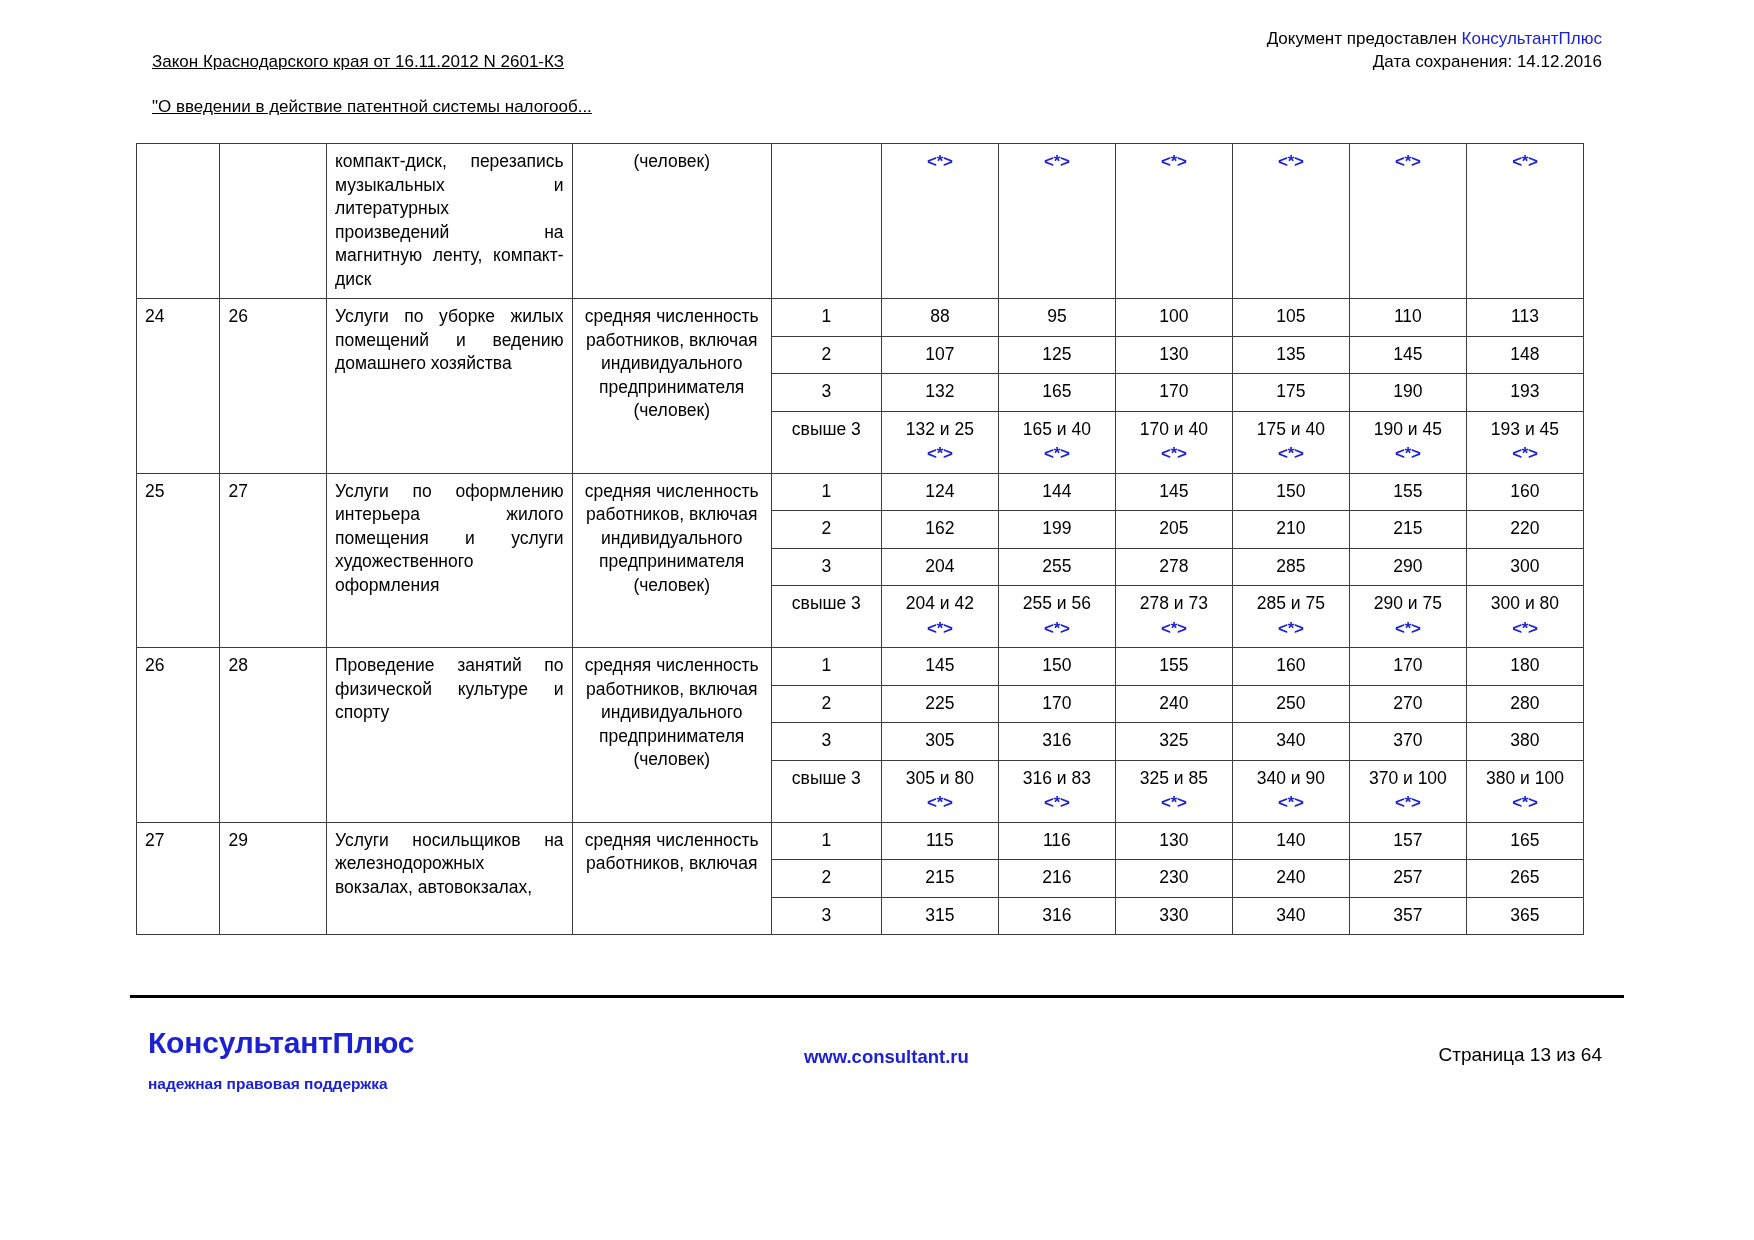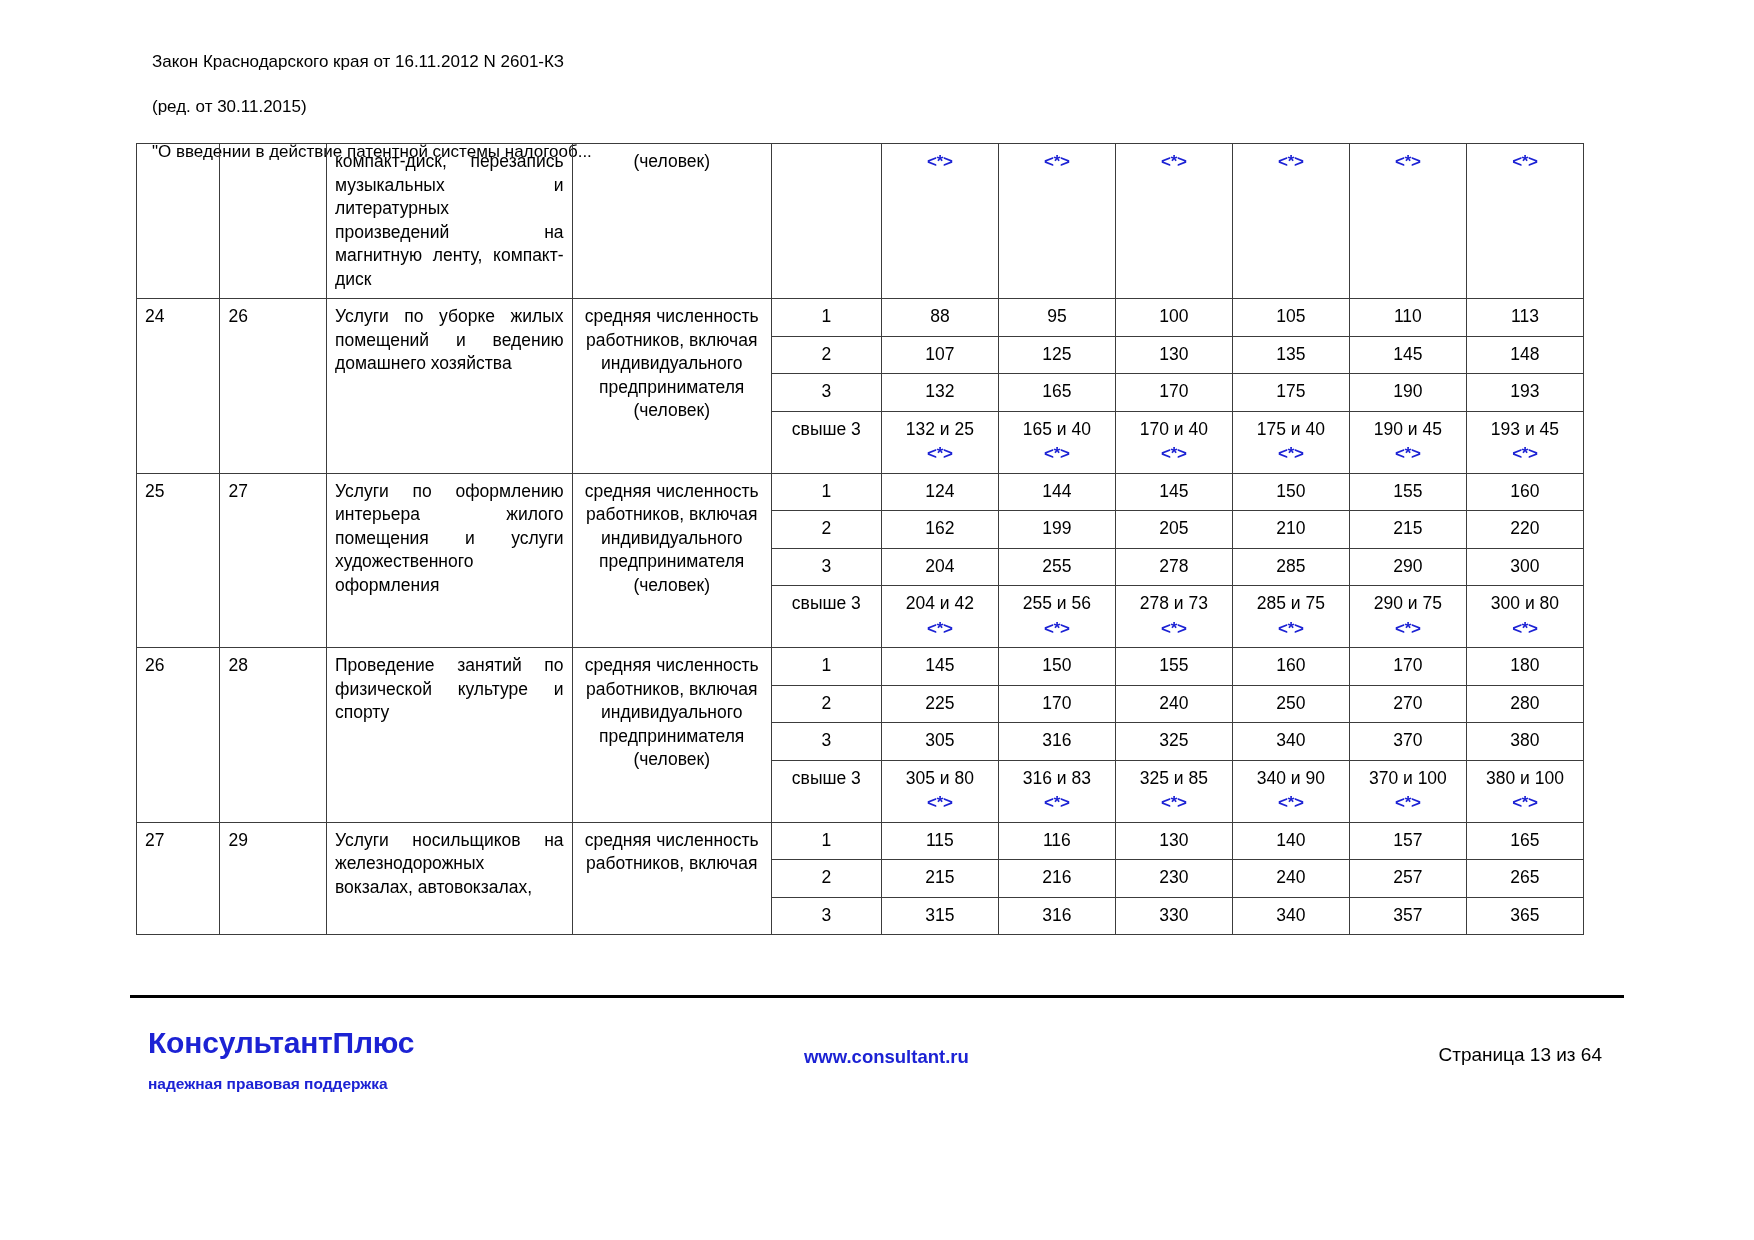--- a/index.html
+++ b/index.html
@@ -35,21 +35,21 @@
     display: flex;
     justify-content: space-between;
     align-items: flex-start;
     font-size: 17px;
     line-height: 22.5px;
   }
   .hdr-left {
     white-space: pre-line;
     text-align: left;
   }
-  .hdr-left div { white-space: nowrap; }
+  .hdr-left div { white-space: nowrap; text-decoration: underline; }
   .hdr-right {
     text-align: right;
   }
   .hdr-right div { white-space: nowrap; }
   .brand-blue { color: #1c22d4; }
 
   
   .table-wrap {
     position: absolute;
     top: 143px;
@@ -175,22 +175,25 @@
   }
 </style>
 </head>
 <body>
 
 <div class="page">
 
   <div class="doc-header">
     <div class="hdr-left">
       <div>Закон Краснодарского края от 16.11.2012 N 2601-КЗ</div>
-      <div>(ред. от 30.11.2015)</div>
       <div>"О введении в действие патентной системы налогооб...</div>
+    </div>
+    <div class="hdr-right">
+      <div><span>Документ предоставлен </span><span class="brand-blue">КонсультантПлюс</span></div>
+      <div>Дата сохранения: 14.12.2016</div>
     </div>
   </div>
 
   <div class="table-wrap">
     <table class="main">
       <colgroup>
         <col class="c-num">
           <col class="c-num2">
           <col class="c-name">
           <col class="c-unit">

